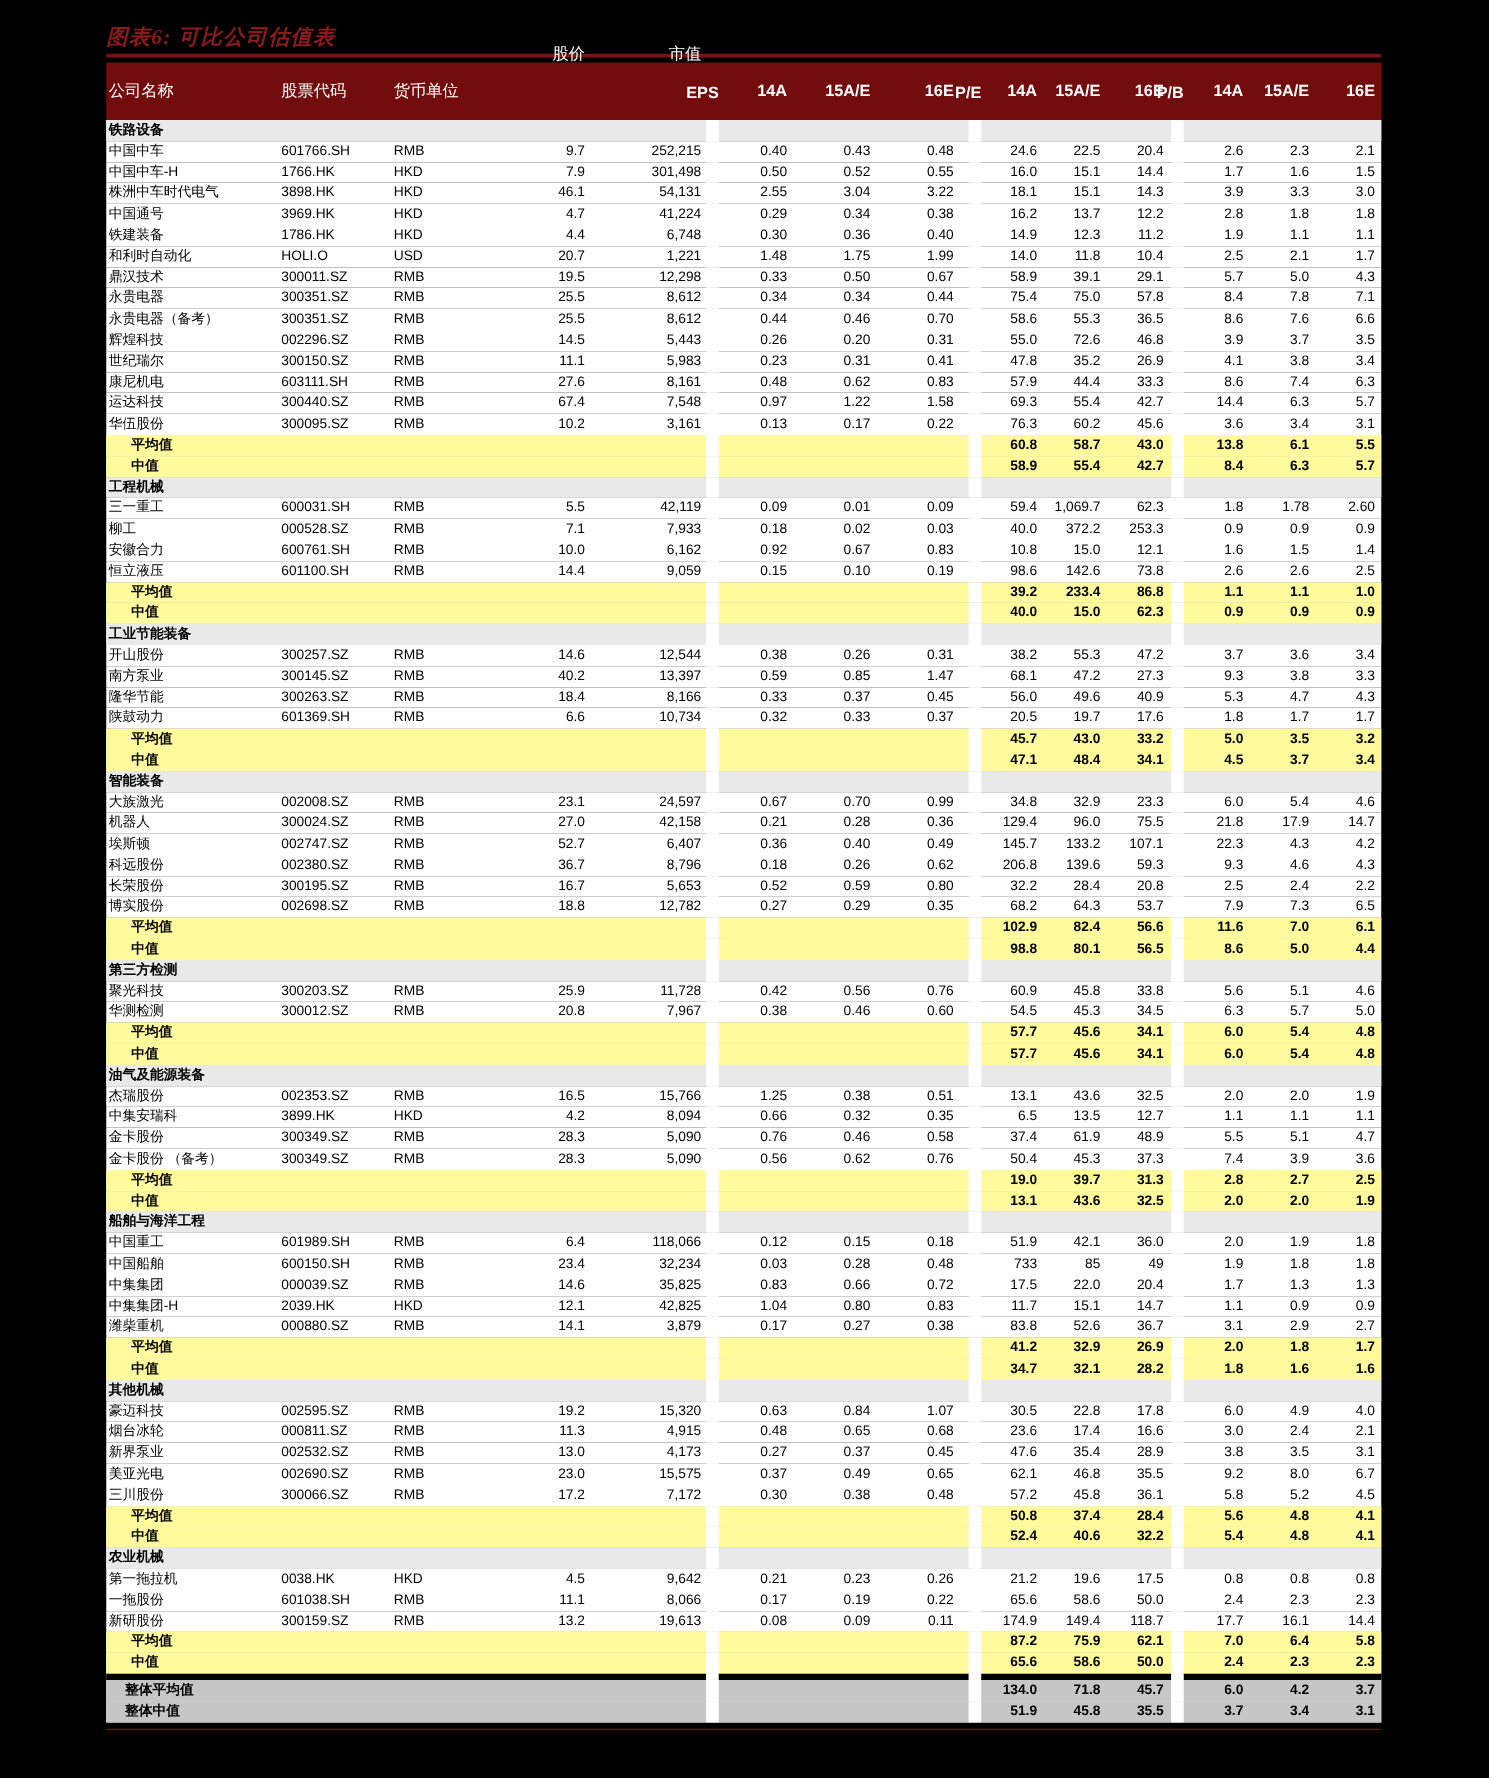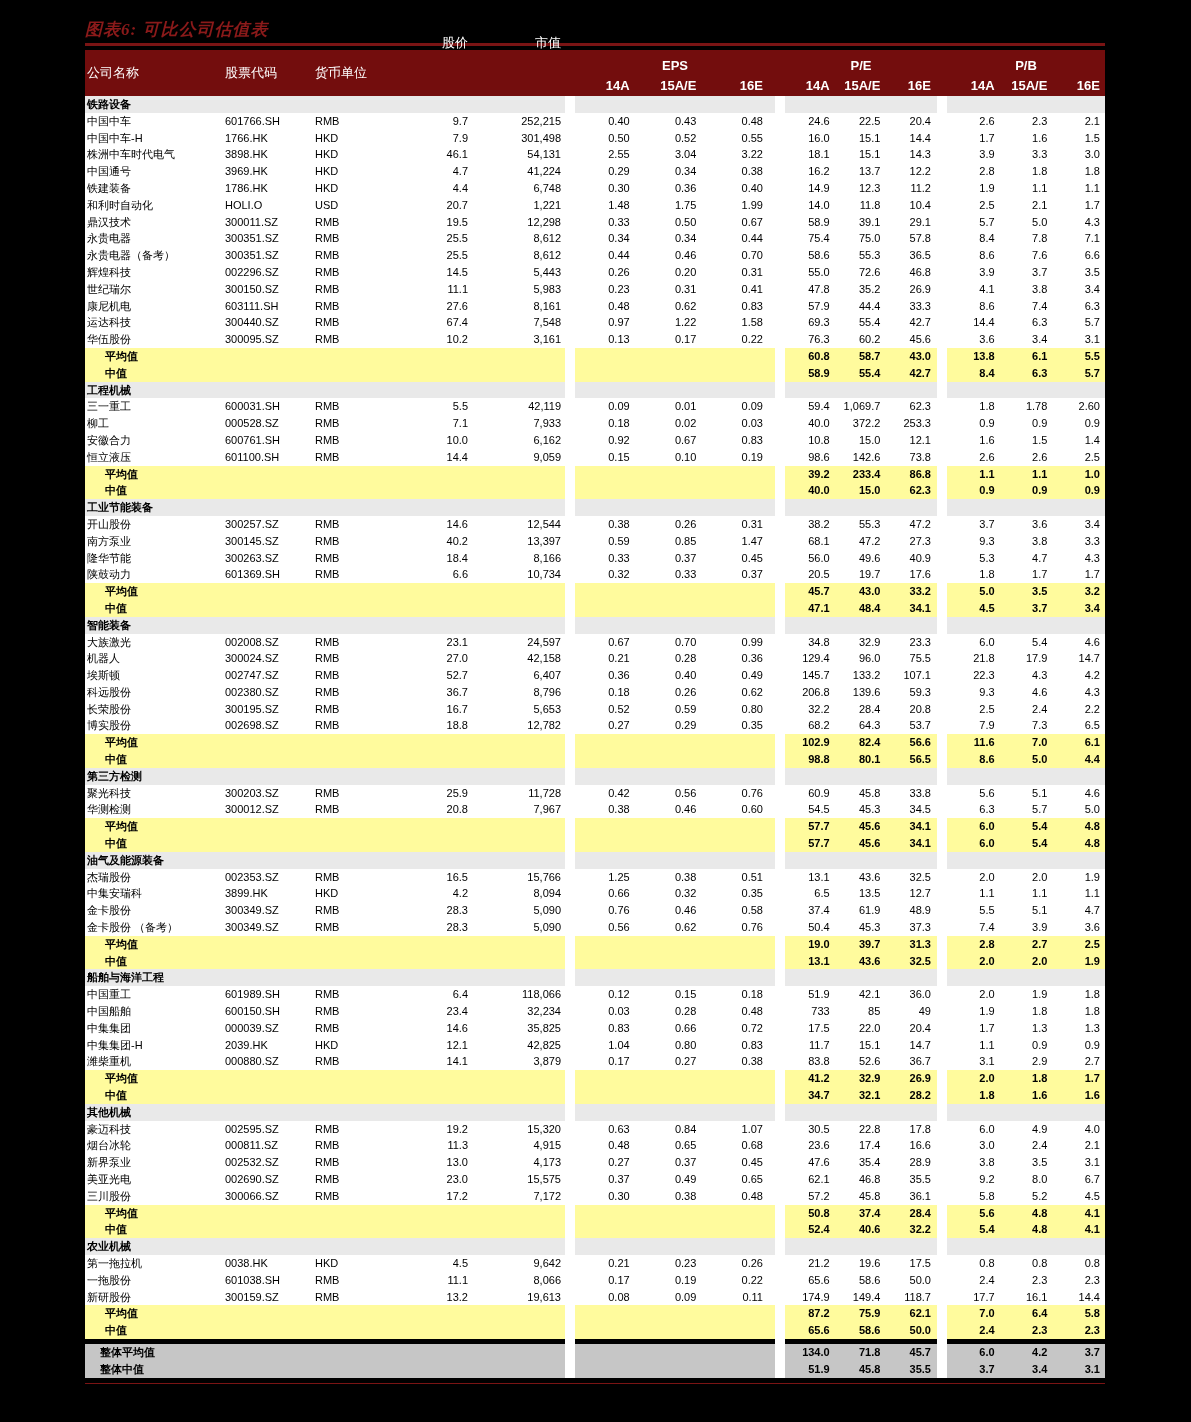--- a/index.html
+++ b/index.html
@@ -10,21 +10,21 @@
 
   .title { color:#8B1A1A; font-family:"Liberation Serif","DejaVu Serif",serif;
            font-style:italic; font-weight:bold; font-size:17px; line-height:20px; letter-spacing:1px; }
   .title-line { height:3px; background:#7A1414; margin-top:3px; }
 
   
   .thead { display:flex; height:46px; background:#730D0D; color:#FFFFFF; margin-top:4px; font-size:13px; }
   .thead .gut { background:transparent; }
   .hone { line-height:46px; }
   .htwo { display:flex; flex-direction:column; justify-content:center; text-align:center; line-height:15px;gap:47px; }
-  .hgrp { display:flex; flex-direction:column; justify-content:flex-end;align-items:center; }
+  .hgrp { display:flex; flex-direction:row; justify-content:flex-end;align-items:center; }
   .grp  { text-align:center; font-weight:bold; line-height:21px; }
   .yrs  { display:flex; font-weight:bold; line-height:20px; }
 
   
   .row  { display:flex; height:16.8px; line-height:16.8px; font-size:11px; background:#fff; }
   .blkA { width:480px; display:flex; }
   .gut  { width:10px; background:#FFFFFF; }
   .blkB { width:200px; display:flex; }
   .blkC { width:152px; display:flex; }
   .blkD { width:158px; display:flex; }

